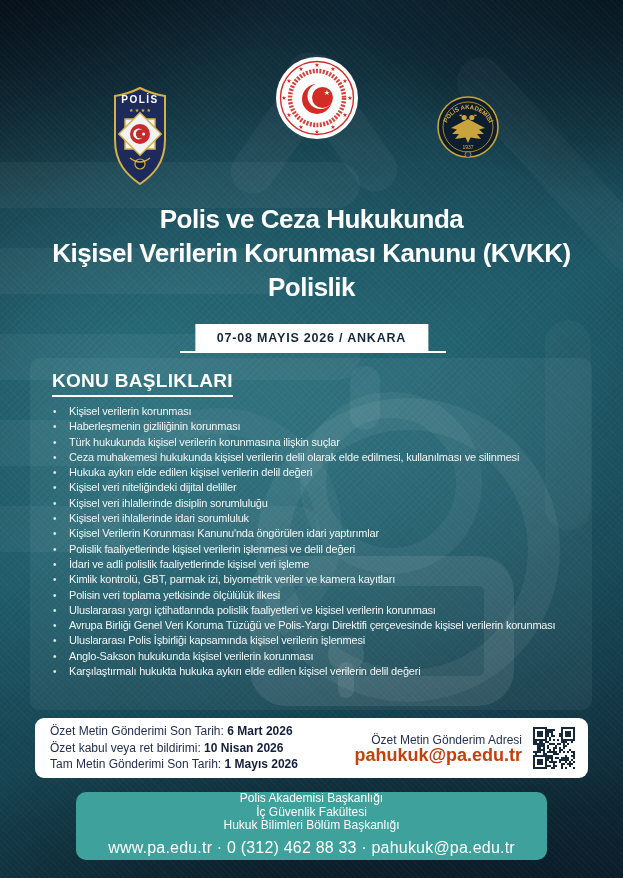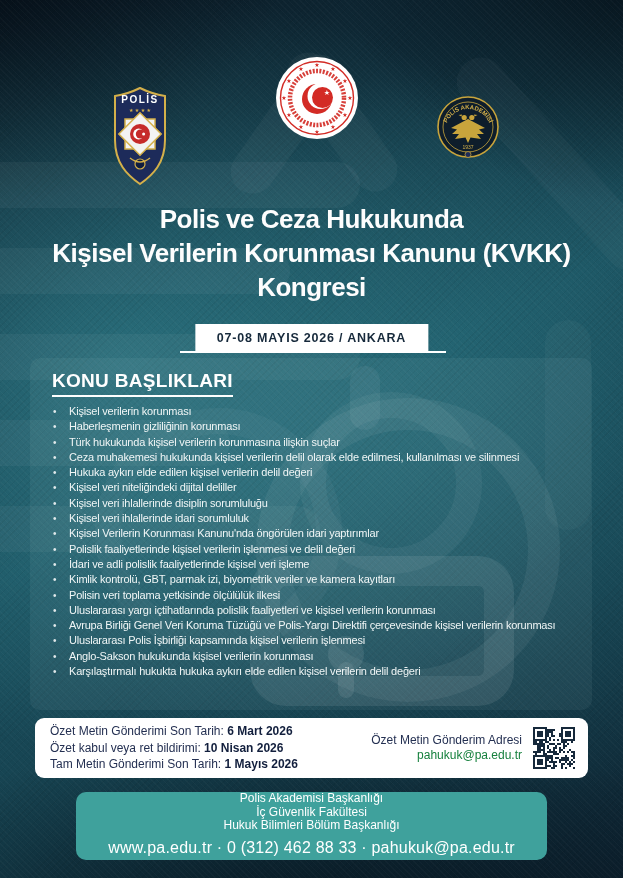--- a/index.html
+++ b/index.html
@@ -61,21 +61,21 @@
   .topics-list li{position:relative;padding-left:17px;font-size:11px;letter-spacing:-0.2px;
     line-height:15.3px;color:#f0f6f6;white-space:nowrap;}
   .topics-list li::before{content:"•";position:absolute;left:1px;top:0;font-size:10px;color:rgba(255,255,255,0.85);}
   
   .deadlines-box{position:absolute;z-index:2;left:35px;top:718px;width:553px;height:60px;
     background:#fff;border-radius:9px;box-sizing:border-box;display:flex;align-items:center;
     padding:0 13px 0 15px;}
   .dl-left{flex:1;color:#243052;font-size:12px;line-height:16.5px;}
   .dl-left b{color:#121f3d;}
   .dl-right{text-align:right;color:#243052;font-size:12px;line-height:15px;margin-right:11px;}
-  .dl-right .email{font-weight:normal;color:#15803d;font-size:12px;}
+  .dl-right .email{font-weight:bold;color:#c2410c;font-size:18px;}
   .qr{width:42px;height:42px;flex:0 0 auto;}
   
   .footer-box{position:absolute;z-index:2;left:76px;top:792px;width:471px;height:68px;
     background:#3fa19c;border-radius:10px;box-sizing:border-box;text-align:center;
     color:#fff;}
   .footer-org div{font-size:12px;line-height:13.5px;}
   .footer-contact{margin-top:6px;font-size:16px;letter-spacing:0.2px;}
 </style>
 </head>
 <body>
@@ -154,21 +154,21 @@
       <path d="M25.5 22.5 L22.5 21 L26 20.5 Z"></path>
       <path d="M38.5 22.5 L41.5 21 L38 20.5 Z"></path>
     </g>
     <text x="32" y="55" text-anchor="middle" font-size="5" fill="#d4b04a">1937</text>
     <circle cx="32" cy="60.5" r="3" fill="#1d2b5a" stroke="#c8a43c" stroke-width="0.8"></circle>
   </svg>
 
   <div class="title">
     <div>Polis ve Ceza Hukukunda</div>
     <div>Kişisel Verilerin Korunması Kanunu (KVKK)</div>
-    <div>Kongresi</div>
+    <div>Polislik</div>
   </div>
 
   <div class="badge-line"></div>
   <div class="date-badge">07-08  MAYIS 2026 / ANKARA</div>
 
   <div class="topics-panel">
     <h2 class="topics-heading">KONU BAŞLIKLARI</h2>
     <ul class="topics-list">
 
         <li>Kişisel verilerin korunması</li>

